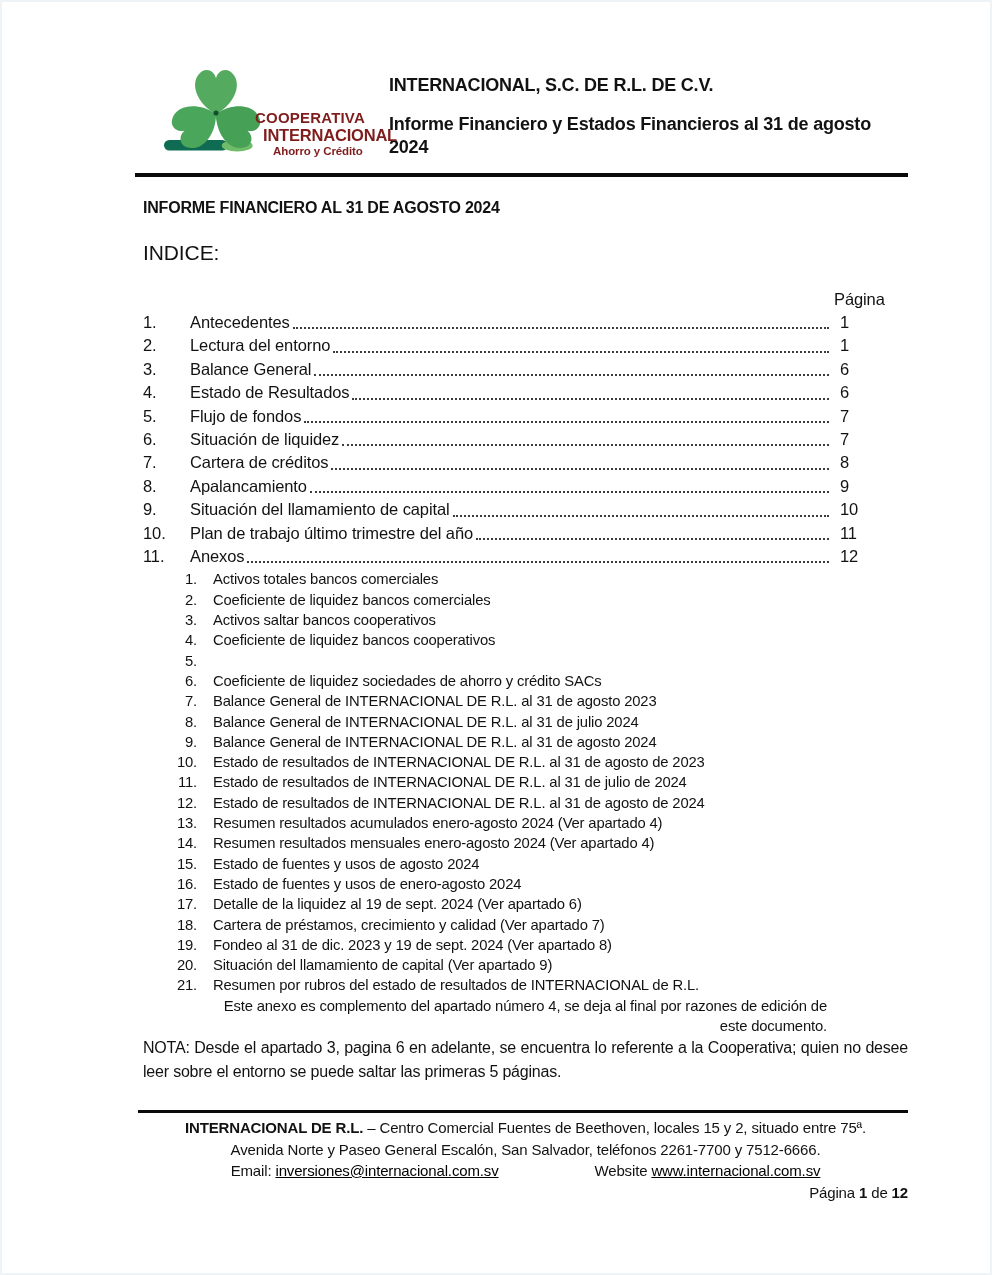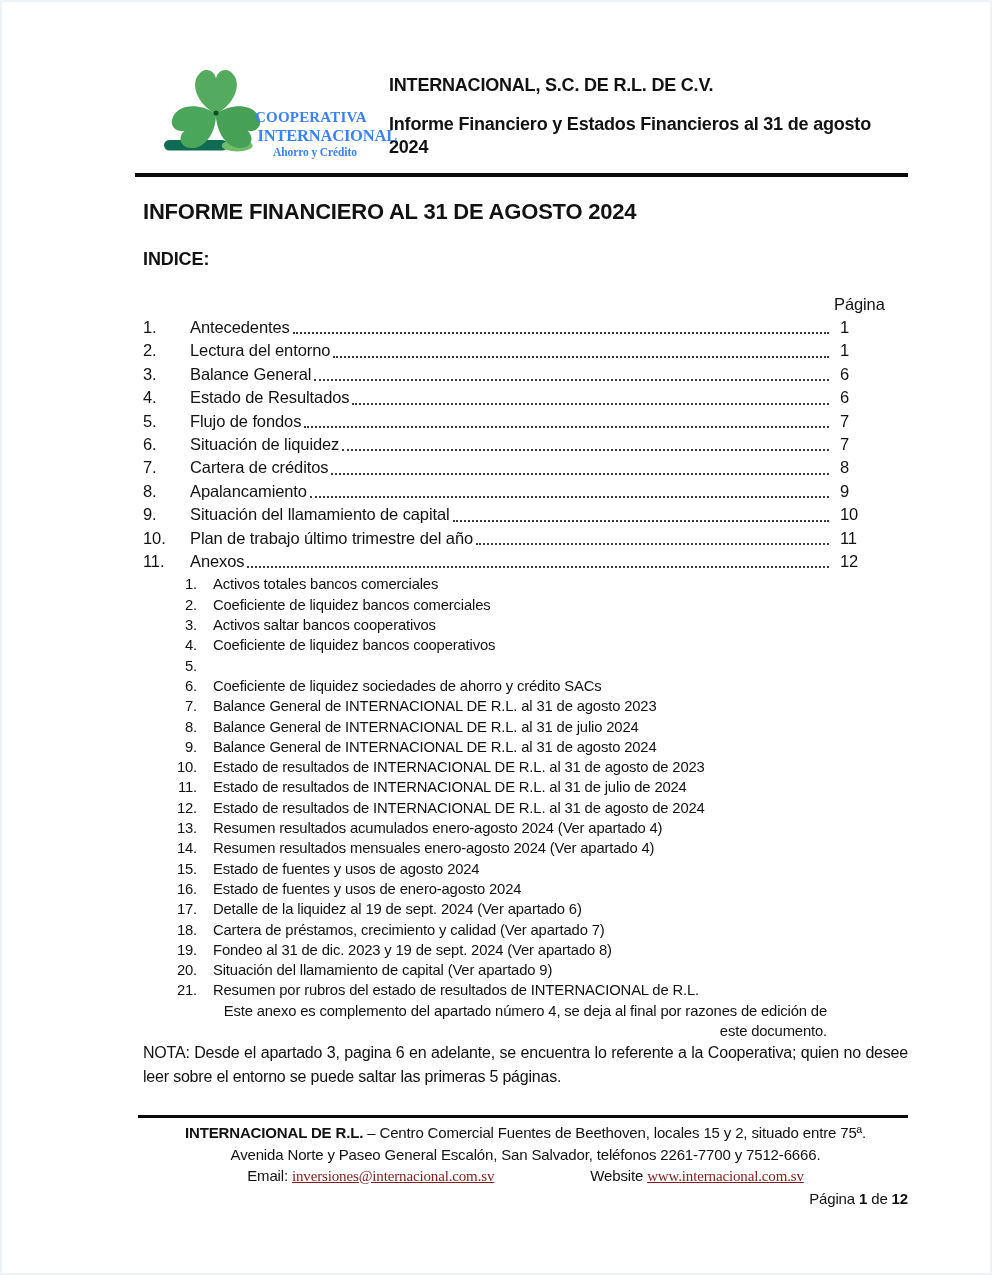--- a/index.html
+++ b/index.html
@@ -11,35 +11,35 @@
     letter-spacing: -0.1px;
     overflow: hidden;
     box-shadow: inset 0 0 0 2px #eef3f7;
   }
   .page { position: relative; width: 992px; height: 1275px; }
 
   
   .header { display: flex; margin: 58px 84px 0 143px; height: 108px; }
   .logo { position: relative; width: 250px; flex: none; }
   .clover { position: absolute; left: 20px; top: 0; width: 106px; height: 106px; }
-  .logo-text { position: absolute; left: 112px; top: 51px; width: 142px; color: #3b82f6; font-family: Liberation Serif, serif; }
+  .logo-text { position: absolute; left: 112px; top: 51px; width: 142px; color: #7f1d1d; }
   .lt1 { font-size: 15px; font-weight: bold; letter-spacing: 0.2px; }
   .lt2 { font-size: 16.5px; font-weight: bold; letter-spacing: -0.2px; text-align: right; }
   .lt3 { font-size: 11.5px; font-weight: bold; margin-left: 18px; }
 
   .header-titles { margin-left: -4px; width: 490px; padding-top: 17px; }
   .company { font-size: 18px; font-weight: bold; letter-spacing: -0.2px; }
   .subtitle { font-size: 18px; font-weight: bold; letter-spacing: -0.2px; margin-top: 17px; line-height: 23px; }
 
   .rule-thick { margin: 7px 84px 0 135px; height: 4px; background: #0a0a0a; }
 
   
   .content { margin: 0 84px 0 143px; width: 765px; }
-  .doc-title { margin-top: 22px; font-size: 22px; font-weight: bold; letter-spacing: -0.2px; }
-  .indice   { margin-top: 24px; font-size: 18px; font-weight: bold; }
+  .doc-title { margin-top: 22px; font-size: 16px; font-weight: bold; letter-spacing: -0.2px; }
+  .indice   { margin-top: 24px; font-size: 21px; font-weight: normal; }
 
   .pagina-row { margin-top: 25px; display: flex; justify-content: flex-end; font-size: 16.5px; }
   .pagina-row span { width: 74px; }
 
   .toc { margin-top: 2px; }
   .toc-row { display: flex; align-items: baseline; line-height: 23.4px; font-size: 16.5px; }
   .toc-num { flex: none; width: 47px; }
   .toc-label { flex: none; white-space: nowrap; }
   .dots { flex: 1; min-width: 12px; border-bottom: 2px dotted #3c3c3c; align-self: flex-end; margin: 0 5px 5px 3px; }
   .toc-page { flex: none; width: 74px; padding-left: 6px; }
@@ -51,21 +51,21 @@
   .annex-note { width: 614px; text-align: right; }
 
   .nota { font-size: 16px; line-height: 23.5px; letter-spacing: -0.2px; text-align: justify; }
 
   
   .rule-footer { margin: 27px 84px 0 138px; height: 3px; background: #0a0a0a; }
   .footer-text { margin: 4px 84px 0 143px; width: 765px; font-size: 15px; letter-spacing: -0.15px; }
   .f-line { text-align: center; line-height: 21.3px; }
   .f3 { display: flex; justify-content: center; gap: 8px; }
   .f-web { margin-left: 88px; }
-  .flink { color: #7f1d1d; text-decoration: underline; cursor: pointer; font-family: Liberation Serif, serif; }
+  .flink { color: #000000; text-decoration: underline; cursor: pointer; }
   .f-page { text-align: right; line-height: 21.3px; margin-top: 1px; }
 </style>
 </head>
 <body>
 
 <div class="page">
 
   <header class="header">
     <div class="logo">
       <svg class="clover" viewBox="0 0 110 110" aria-hidden="true">

